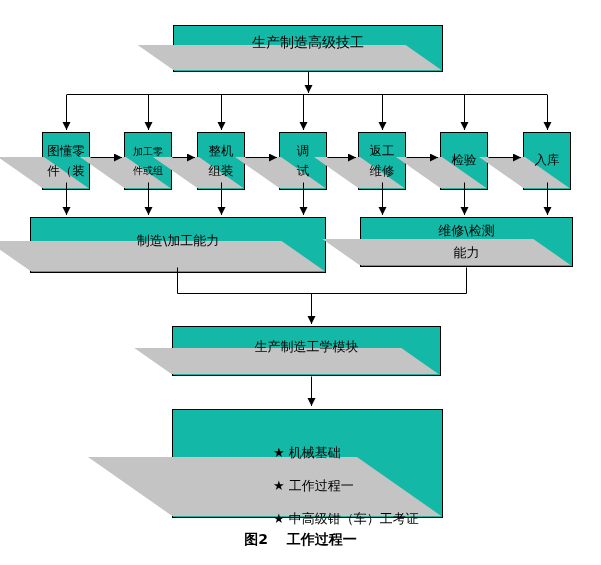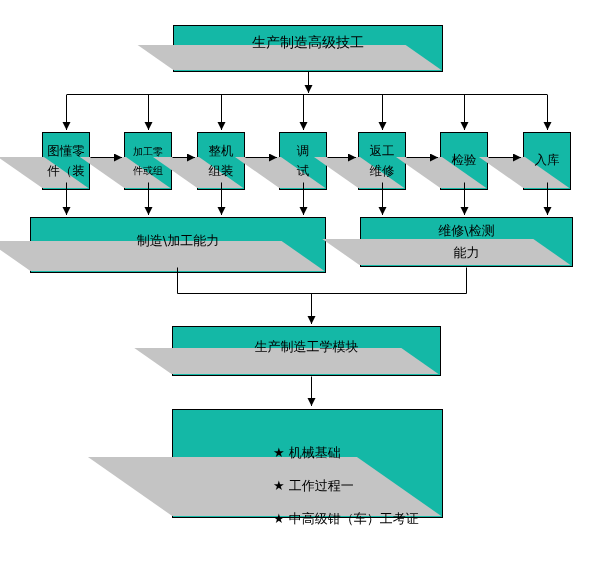--- a/index.html
+++ b/index.html
@@ -64,20 +64,21 @@
 能力</div>
 
   <div class="box module-box">生产制造工学模块</div>
 
   <div class="box course-box">
     <div class="course-line">★ 机械基础</div>
     <div class="course-line">★ 工作过程一</div>
     <div class="course-line">★ 中高级钳（车）工考证</div>
   </div>
 
+  <div class="caption">图2　 工作过程一</div>
 
   <svg class="connectors" width="601" height="565">
     <defs>
       <marker id="ah" markerUnits="userSpaceOnUse" markerWidth="10" markerHeight="10" refX="8" refY="4" orient="auto">
         <path d="M0,0 L8,4 L0,8 Z" style="fill:#000;stroke:none;"></path>
       </marker>
     </defs>
 
     <g>
       <path d="M308.5,72 V93" marker-end="url(#ah)"></path>

